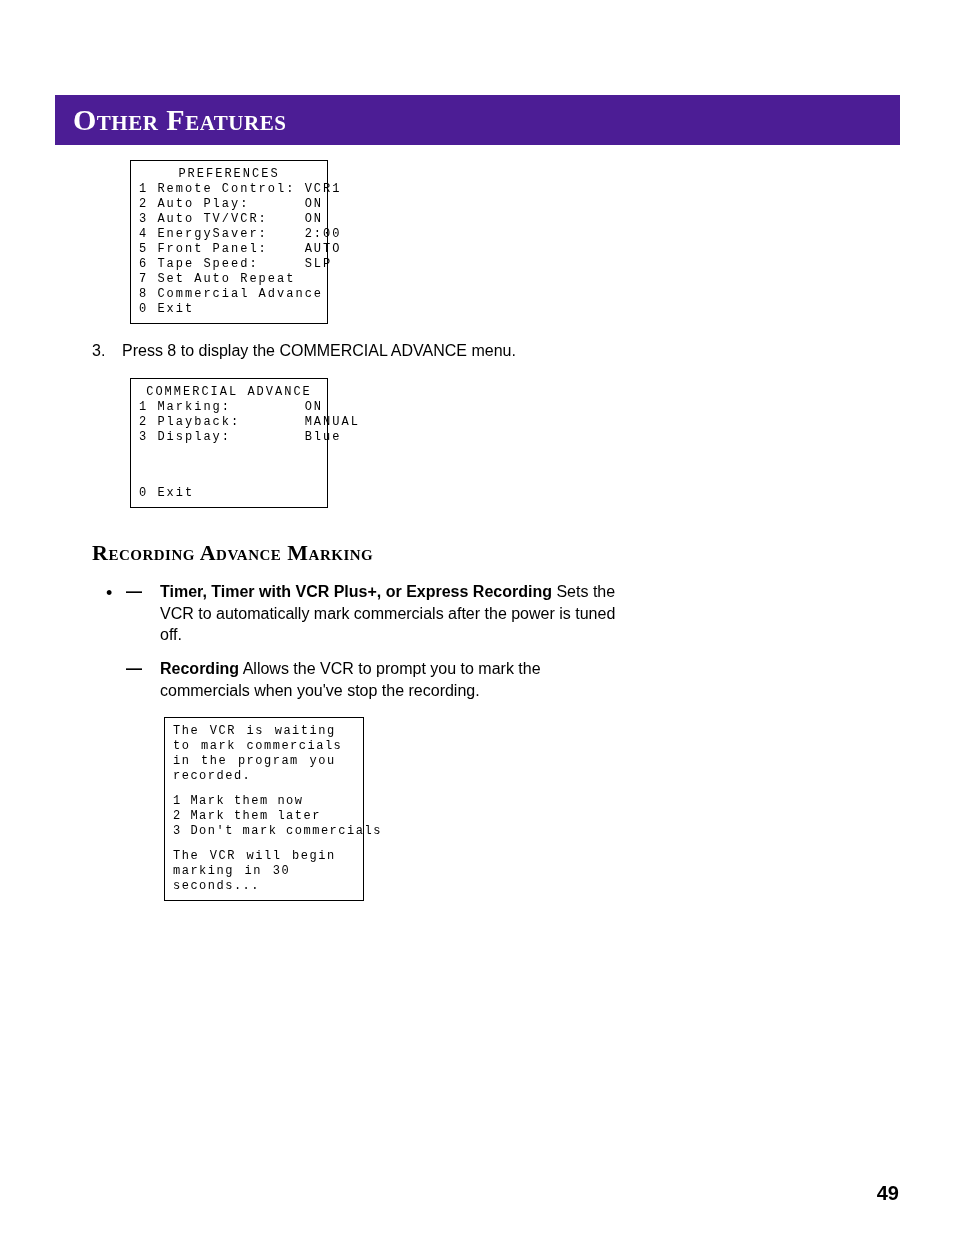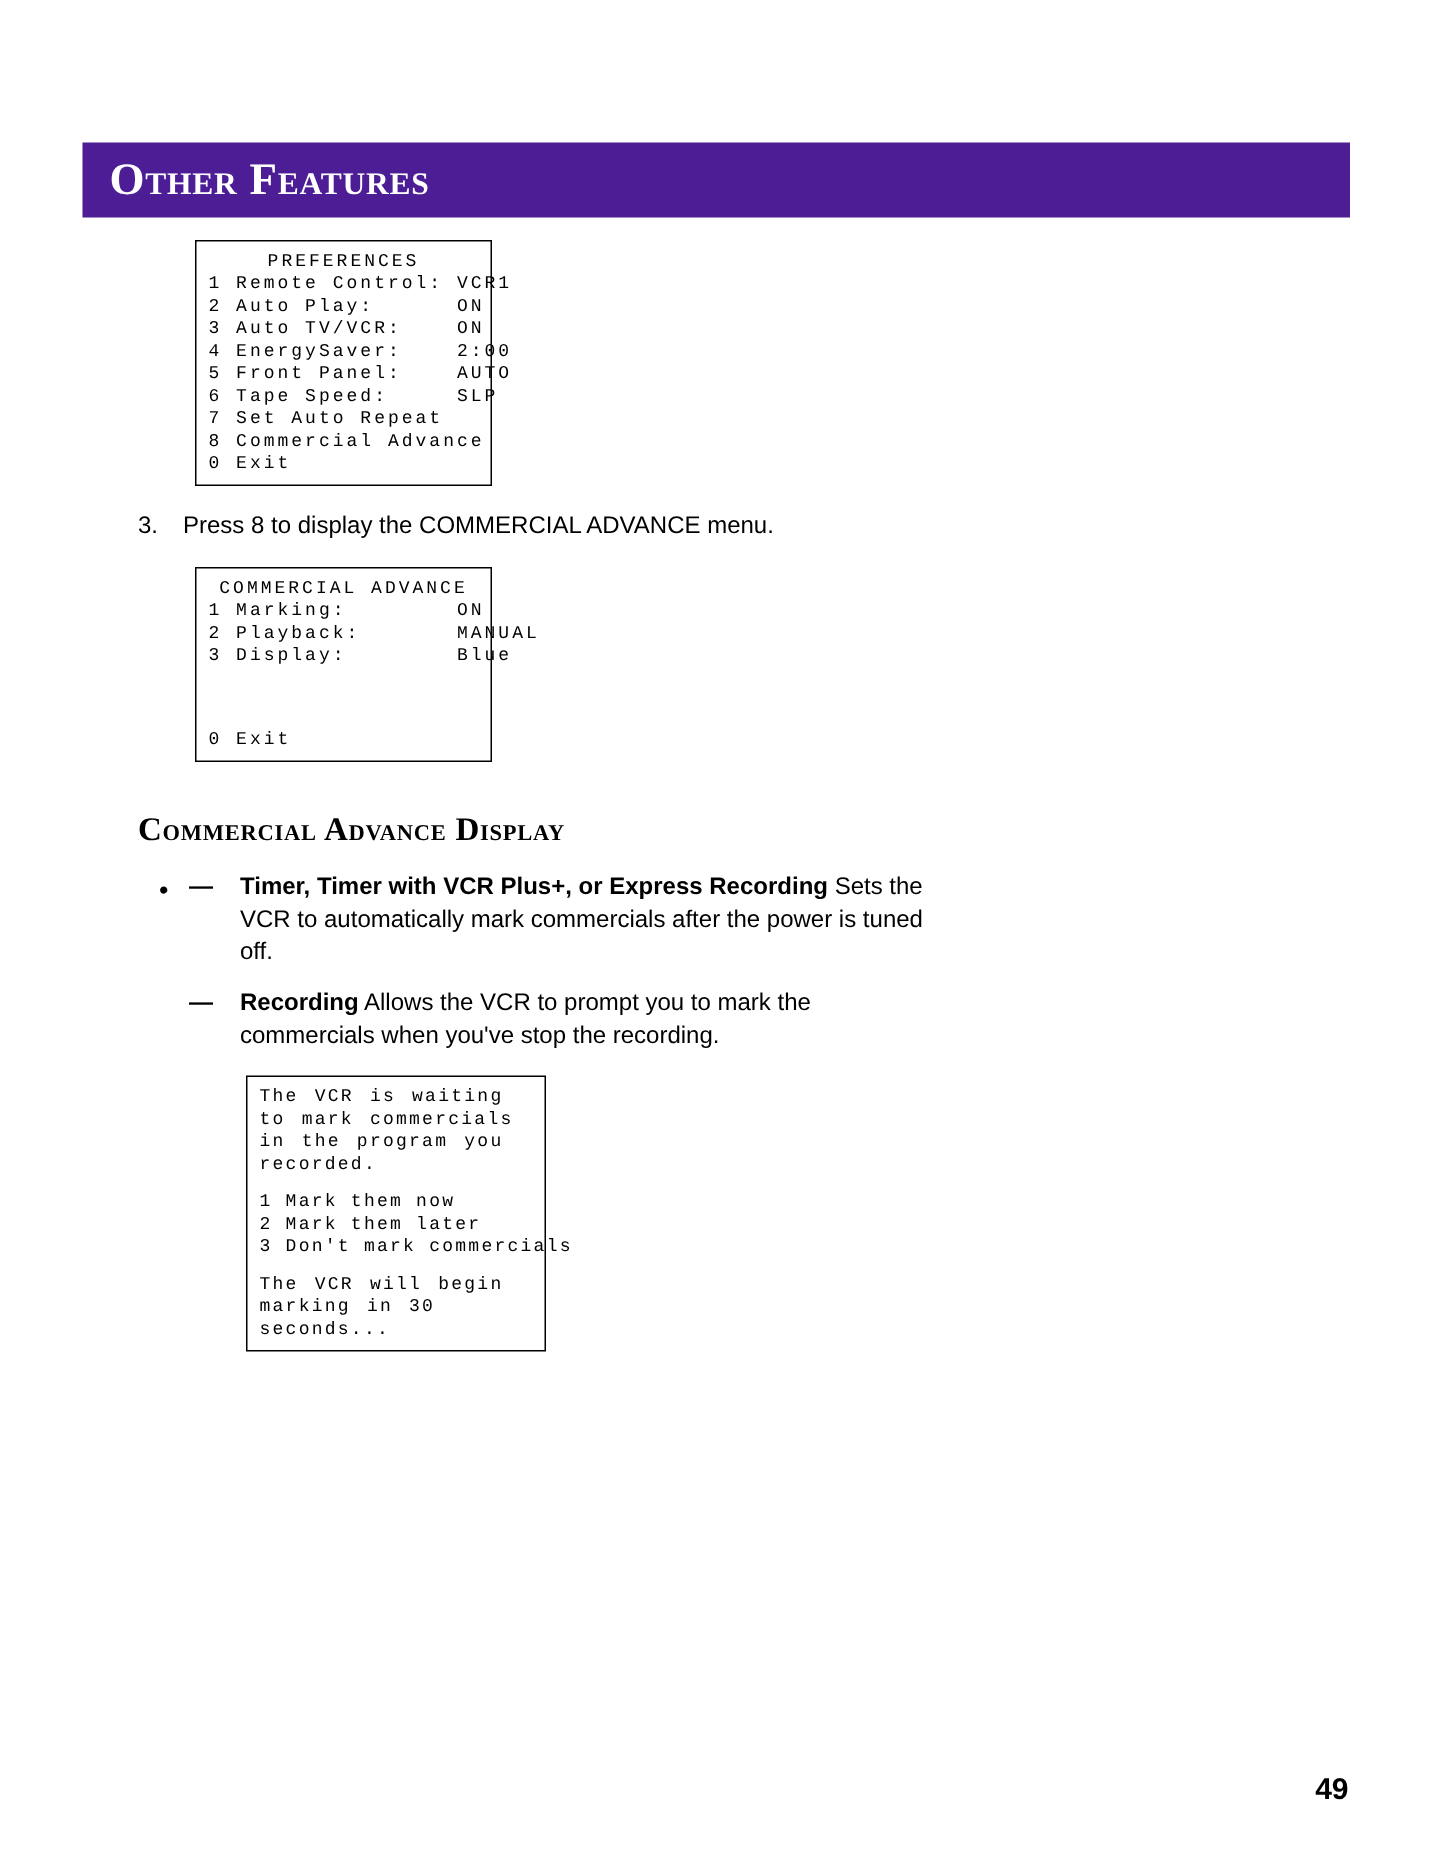--- a/index.html
+++ b/index.html
@@ -145,21 +145,21 @@
 
   <div class="menu-box tall">
     <div class="menu-title">COMMERCIAL ADVANCE</div>
     <div class="menu-row"><span>1</span> <span>Marking:</span>        <span>ON</span></div>
     <div class="menu-row"><span>2</span> <span>Playback:</span>       <span>MANUAL</span></div>
     <div class="menu-row"><span>3</span> <span>Display:</span>        <span>Blue</span></div>
     <div class="menu-row exit"><span>0</span> <span>Exit</span></div>
   </div>
 
 
-  <div class="section-heading">Commercial Advance Display</div>
+  <div class="section-heading">Recording Advance Marking</div>
 
 
   <ul class="bullets">
     <li>
       <ul class="dash-list">
         <li>
           <span class="dash">—</span>
           <b>Timer, Timer with VCR Plus+, or Express Recording</b><span>   Sets the VCR to automatically mark commercials after the power is tuned off.</span>
         </li>
         <li>

